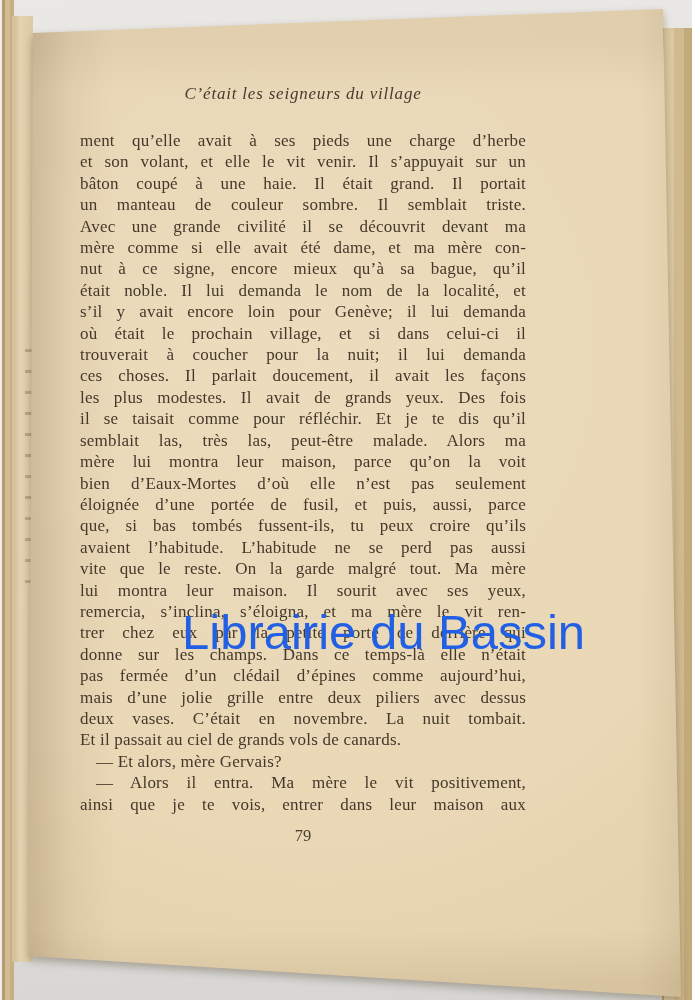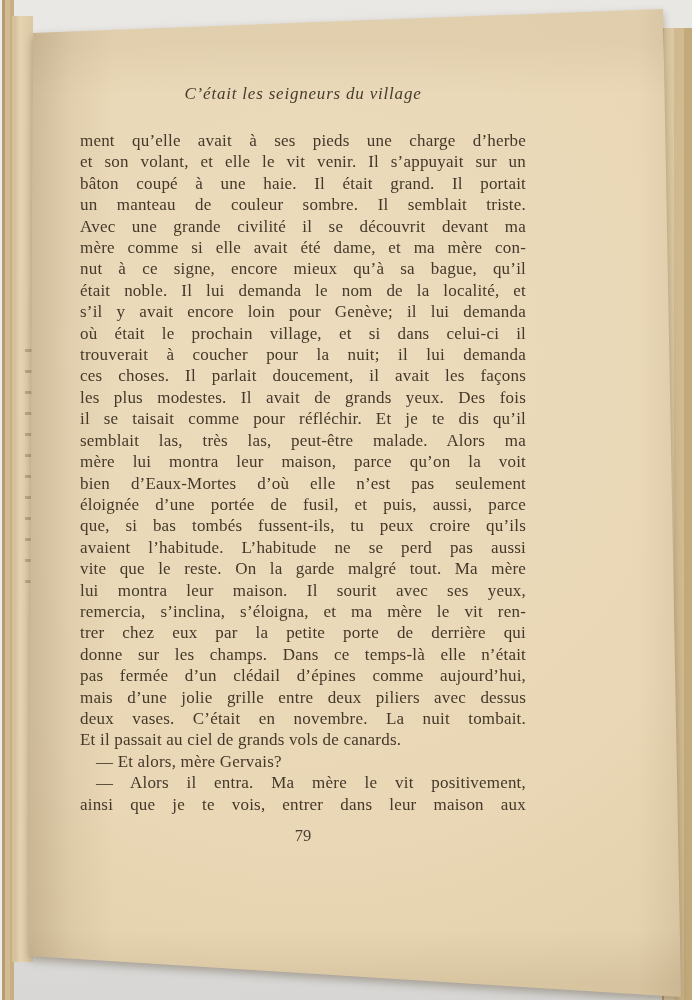--- a/index.html
+++ b/index.html
@@ -105,13 +105,14 @@
           <div class="line no-just">Et il passait au ciel de grands vols de canards.</div>
           <div class="line no-just indent">— Et alors, mère Gervais?</div>
           <div class="line indent">— Alors il entra. Ma mère le vit positivement,</div>
           <div class="line">ainsi que je te vois, entrer dans leur maison aux</div>
         </div>
       <div class="folio">79</div>
       <div class="page-shade"></div>
     </div>
   </div>
 
+  <div class="watermark" style="color: rgb(33, 96, 228);">Librairie du Bassin</div>
 </div>
 
 </body></html>

